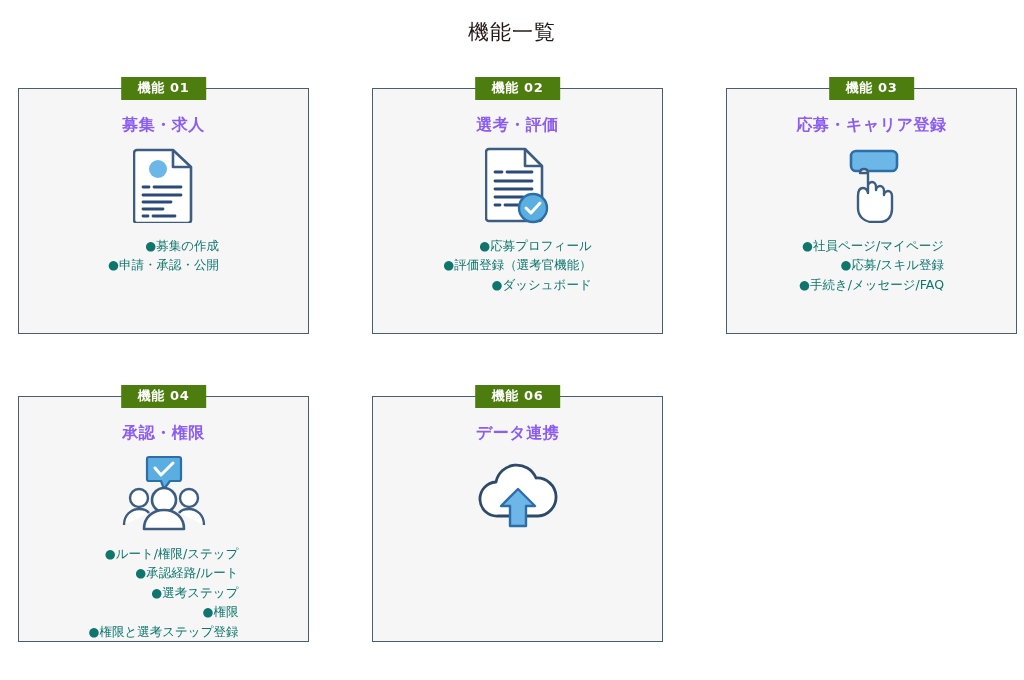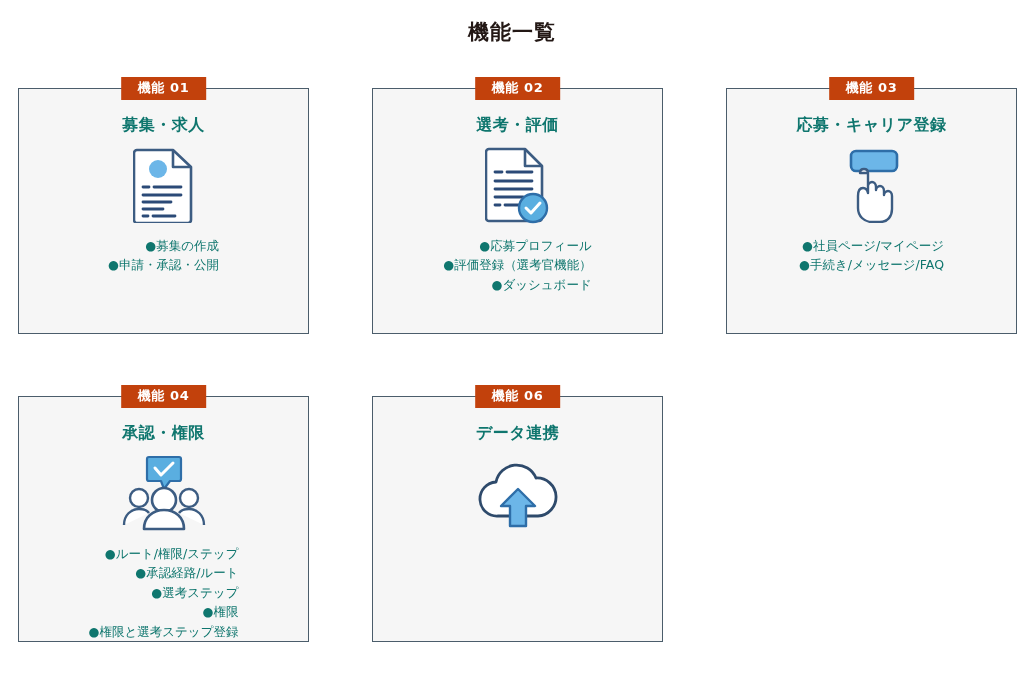--- a/index.html
+++ b/index.html
@@ -18,21 +18,21 @@
     width: 1024px;
     height: 680px;
   }
   .page-title {
     position: absolute;
     top: 18px;
     left: 0;
     width: 1024px;
     text-align: center;
     font-size: 21px;
-    font-weight: bold;
+    font-weight: normal;
     color: #231815;
     letter-spacing: 1px;
   }
   .grid {
     position: absolute;
     top: 88px;
     left: 18px;
     width: 988px;
     display: grid;
     grid-template-columns: repeat(3, 291px);
@@ -48,34 +48,34 @@
     border: 1.5px solid #4b5d6b;
     display: flex;
     flex-direction: column;
     align-items: center;
   }
   .card-badge {
     position: absolute;
     top: -12px;
     left: 50%;
     transform: translateX(-50%);
-    background: #c2410c;
+    background: #4d7c0f;
     color: #ffffff;
     font-size: 13px;
     font-weight: bold;
     letter-spacing: 0.6px;
     padding: 4px 17px 5px 17px;
     white-space: nowrap;
     line-height: 1.1;
   }
   .card-title {
     margin-top: 26px;
     font-size: 16px;
     font-weight: bold;
-    color: #0f766e;
+    color: #8b5cf6;
     letter-spacing: 0.5px;
     text-align: center;
   }
   .card-icon {
     margin-top: 10px;
     height: 78px;
     display: flex;
     align-items: center;
     justify-content: center;
   }
@@ -170,20 +170,21 @@
       <div class="card-title">応募・キャリア登録</div>
       <div class="card-icon">
         <svg width="74" height="76" viewBox="0 0 74 76">
           <rect x="16" y="4" width="46" height="20" rx="5" fill="#6cb6e8" stroke="#2e6ea8" stroke-width="2.6"></rect>
           <path d="M33 26 v20 c0 0 -1 -5 -5 -5 c-4 0 -5 4 -5 8 v12 c0 8 6 14 14 14 h8 c8 0 12 -6 12 -13 v-13 c0 -3 -2 -5 -4 -5 c-2 0 -4 2 -4 4 v-4 c0 -3 -2 -5 -4 -5 c-2 0 -4 2 -4 4 v-3 c0 -3 -2 -5 -4 -5 c-2 0 -4 2 -4 4 V26 c0 -3 -2 -4 -4 -4 c-2 0 -4 1 -4 4 z" fill="#ffffff" stroke="#3c5c82" stroke-width="2.4" stroke-linejoin="round"></path>
         </svg>
       </div>
       <div class="card-bullets">
         <div class="bullets-inner">
           <div class="bullet">●社員ページ/マイページ</div>
+          <div class="bullet">●応募/スキル登録</div>
           <div class="bullet">●手続き/メッセージ/FAQ</div>
         </div>
       </div>
     </div>
 
     <div class="card">
       <div class="card-badge">機能 04</div>
       <div class="card-title">承認・権限</div>
       <div class="card-icon">
         <svg width="84" height="76" viewBox="0 0 84 76">

